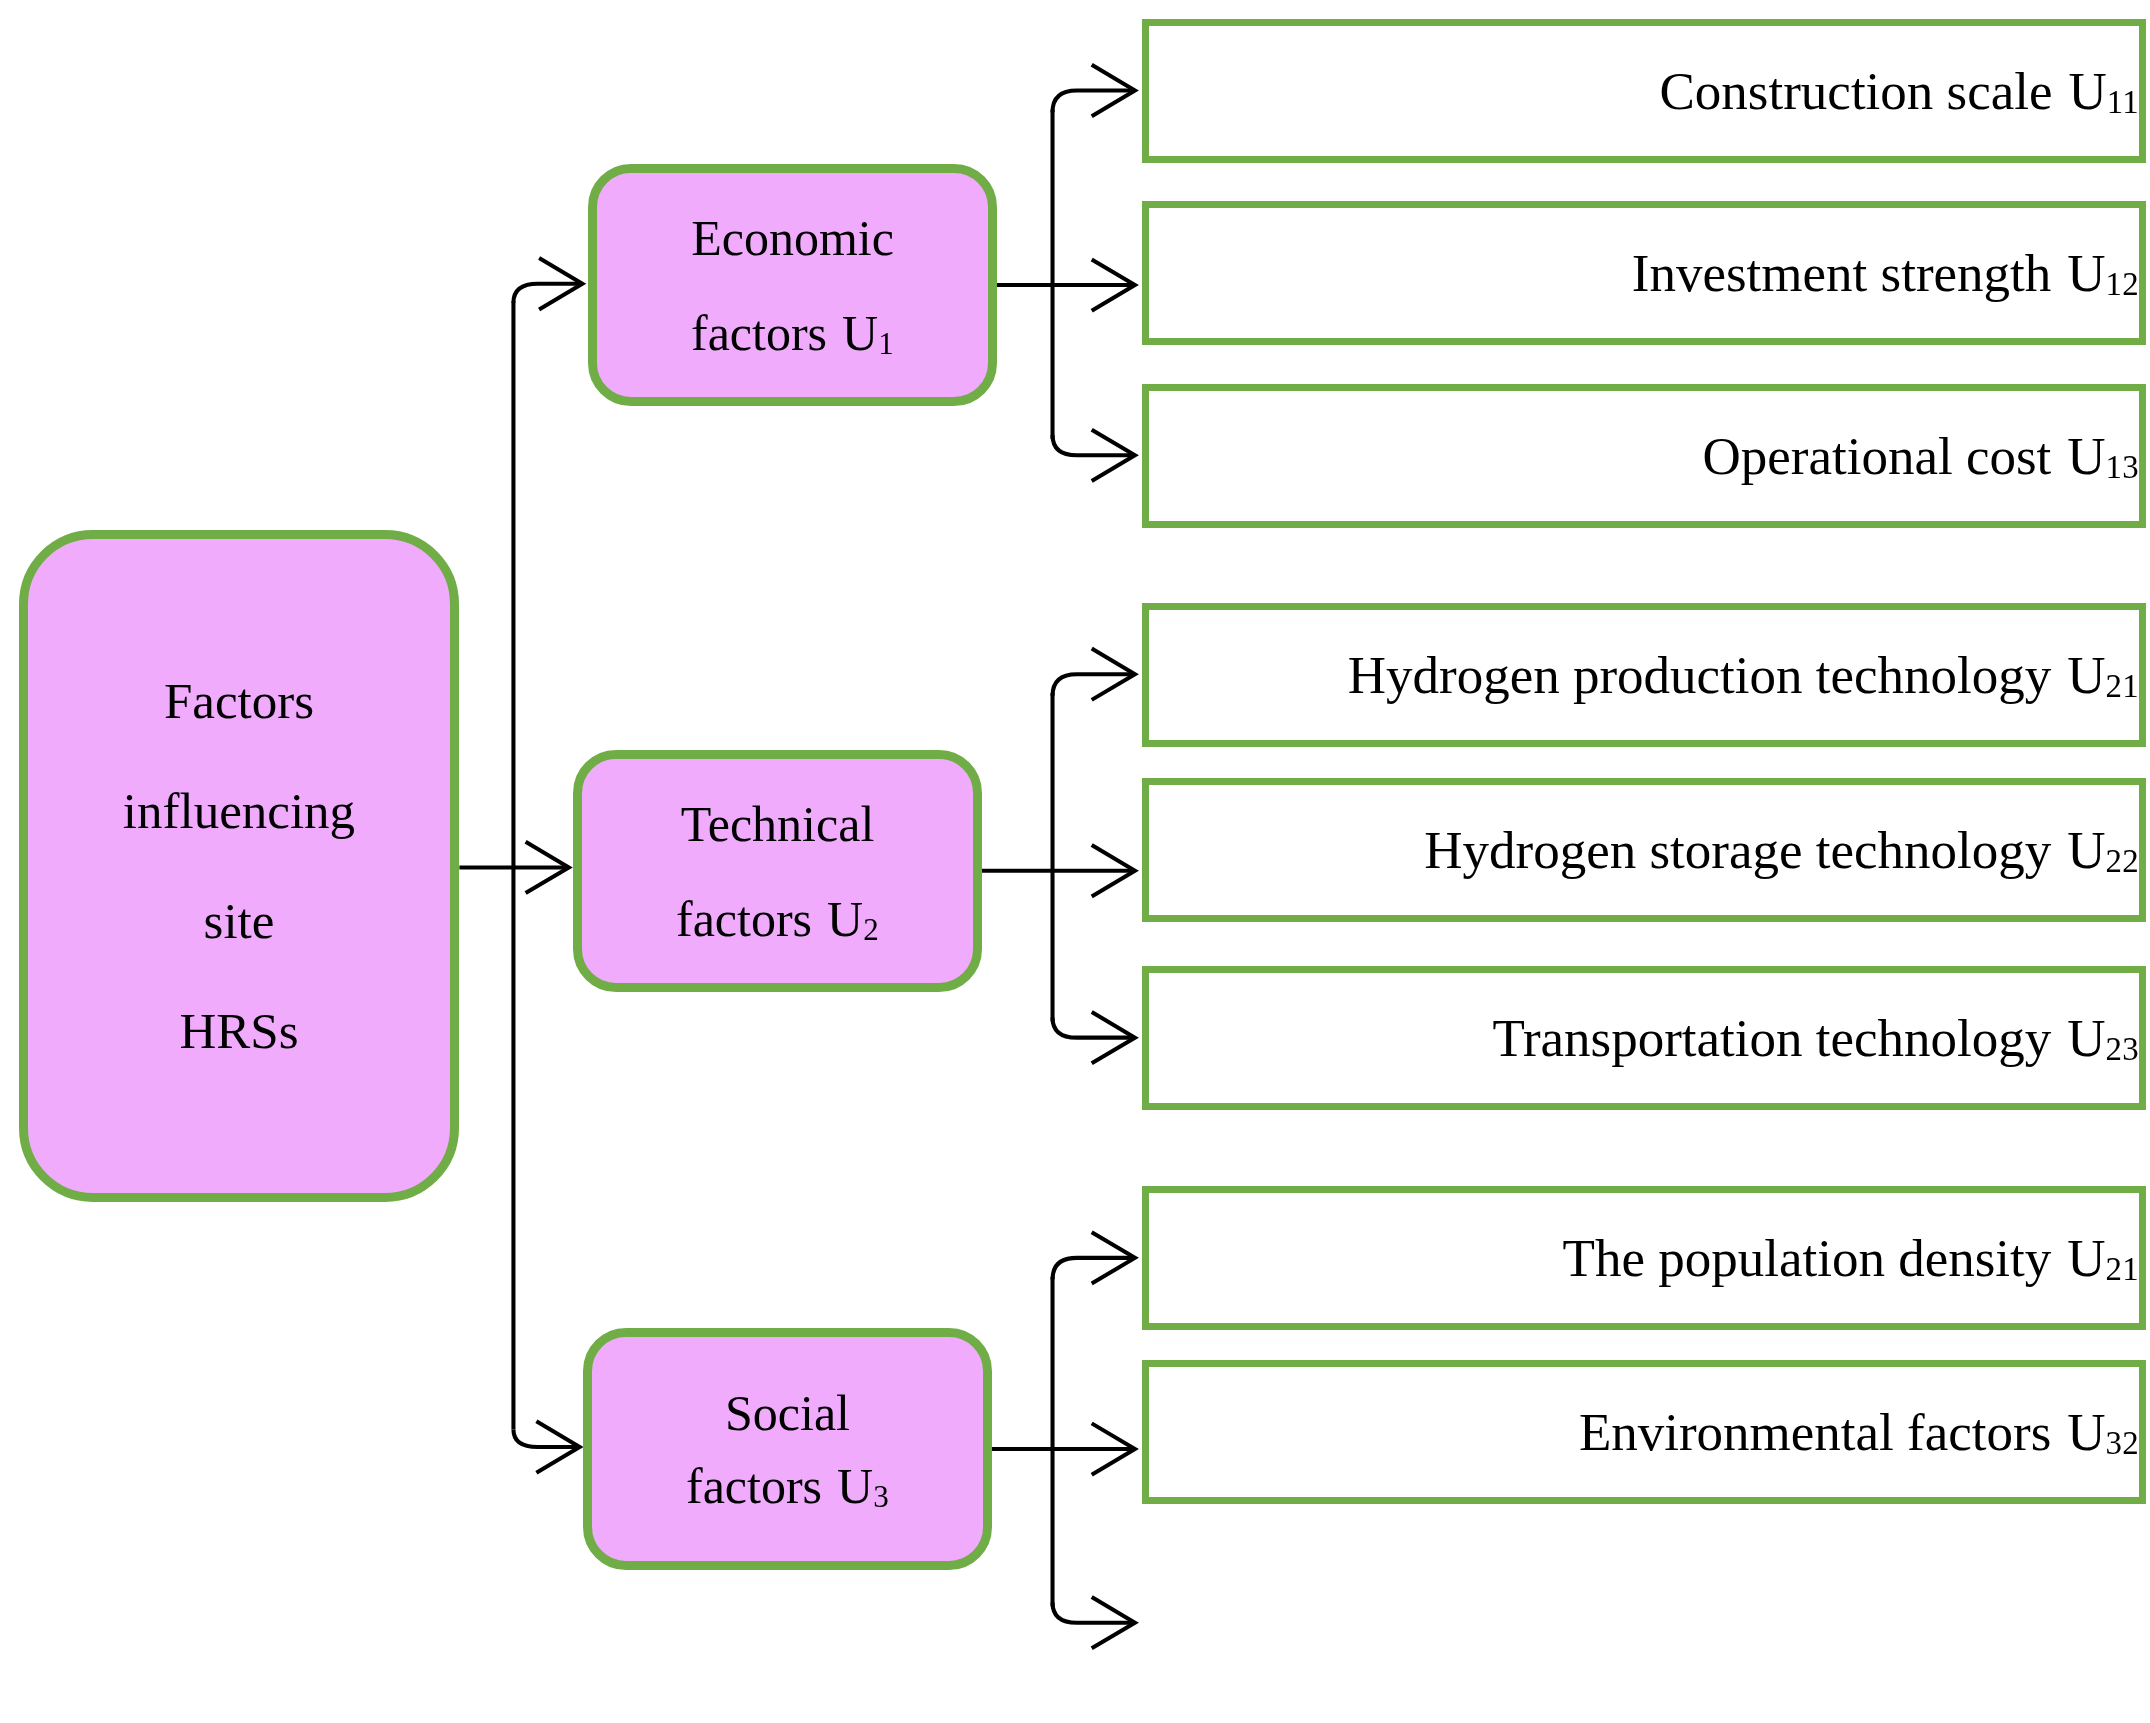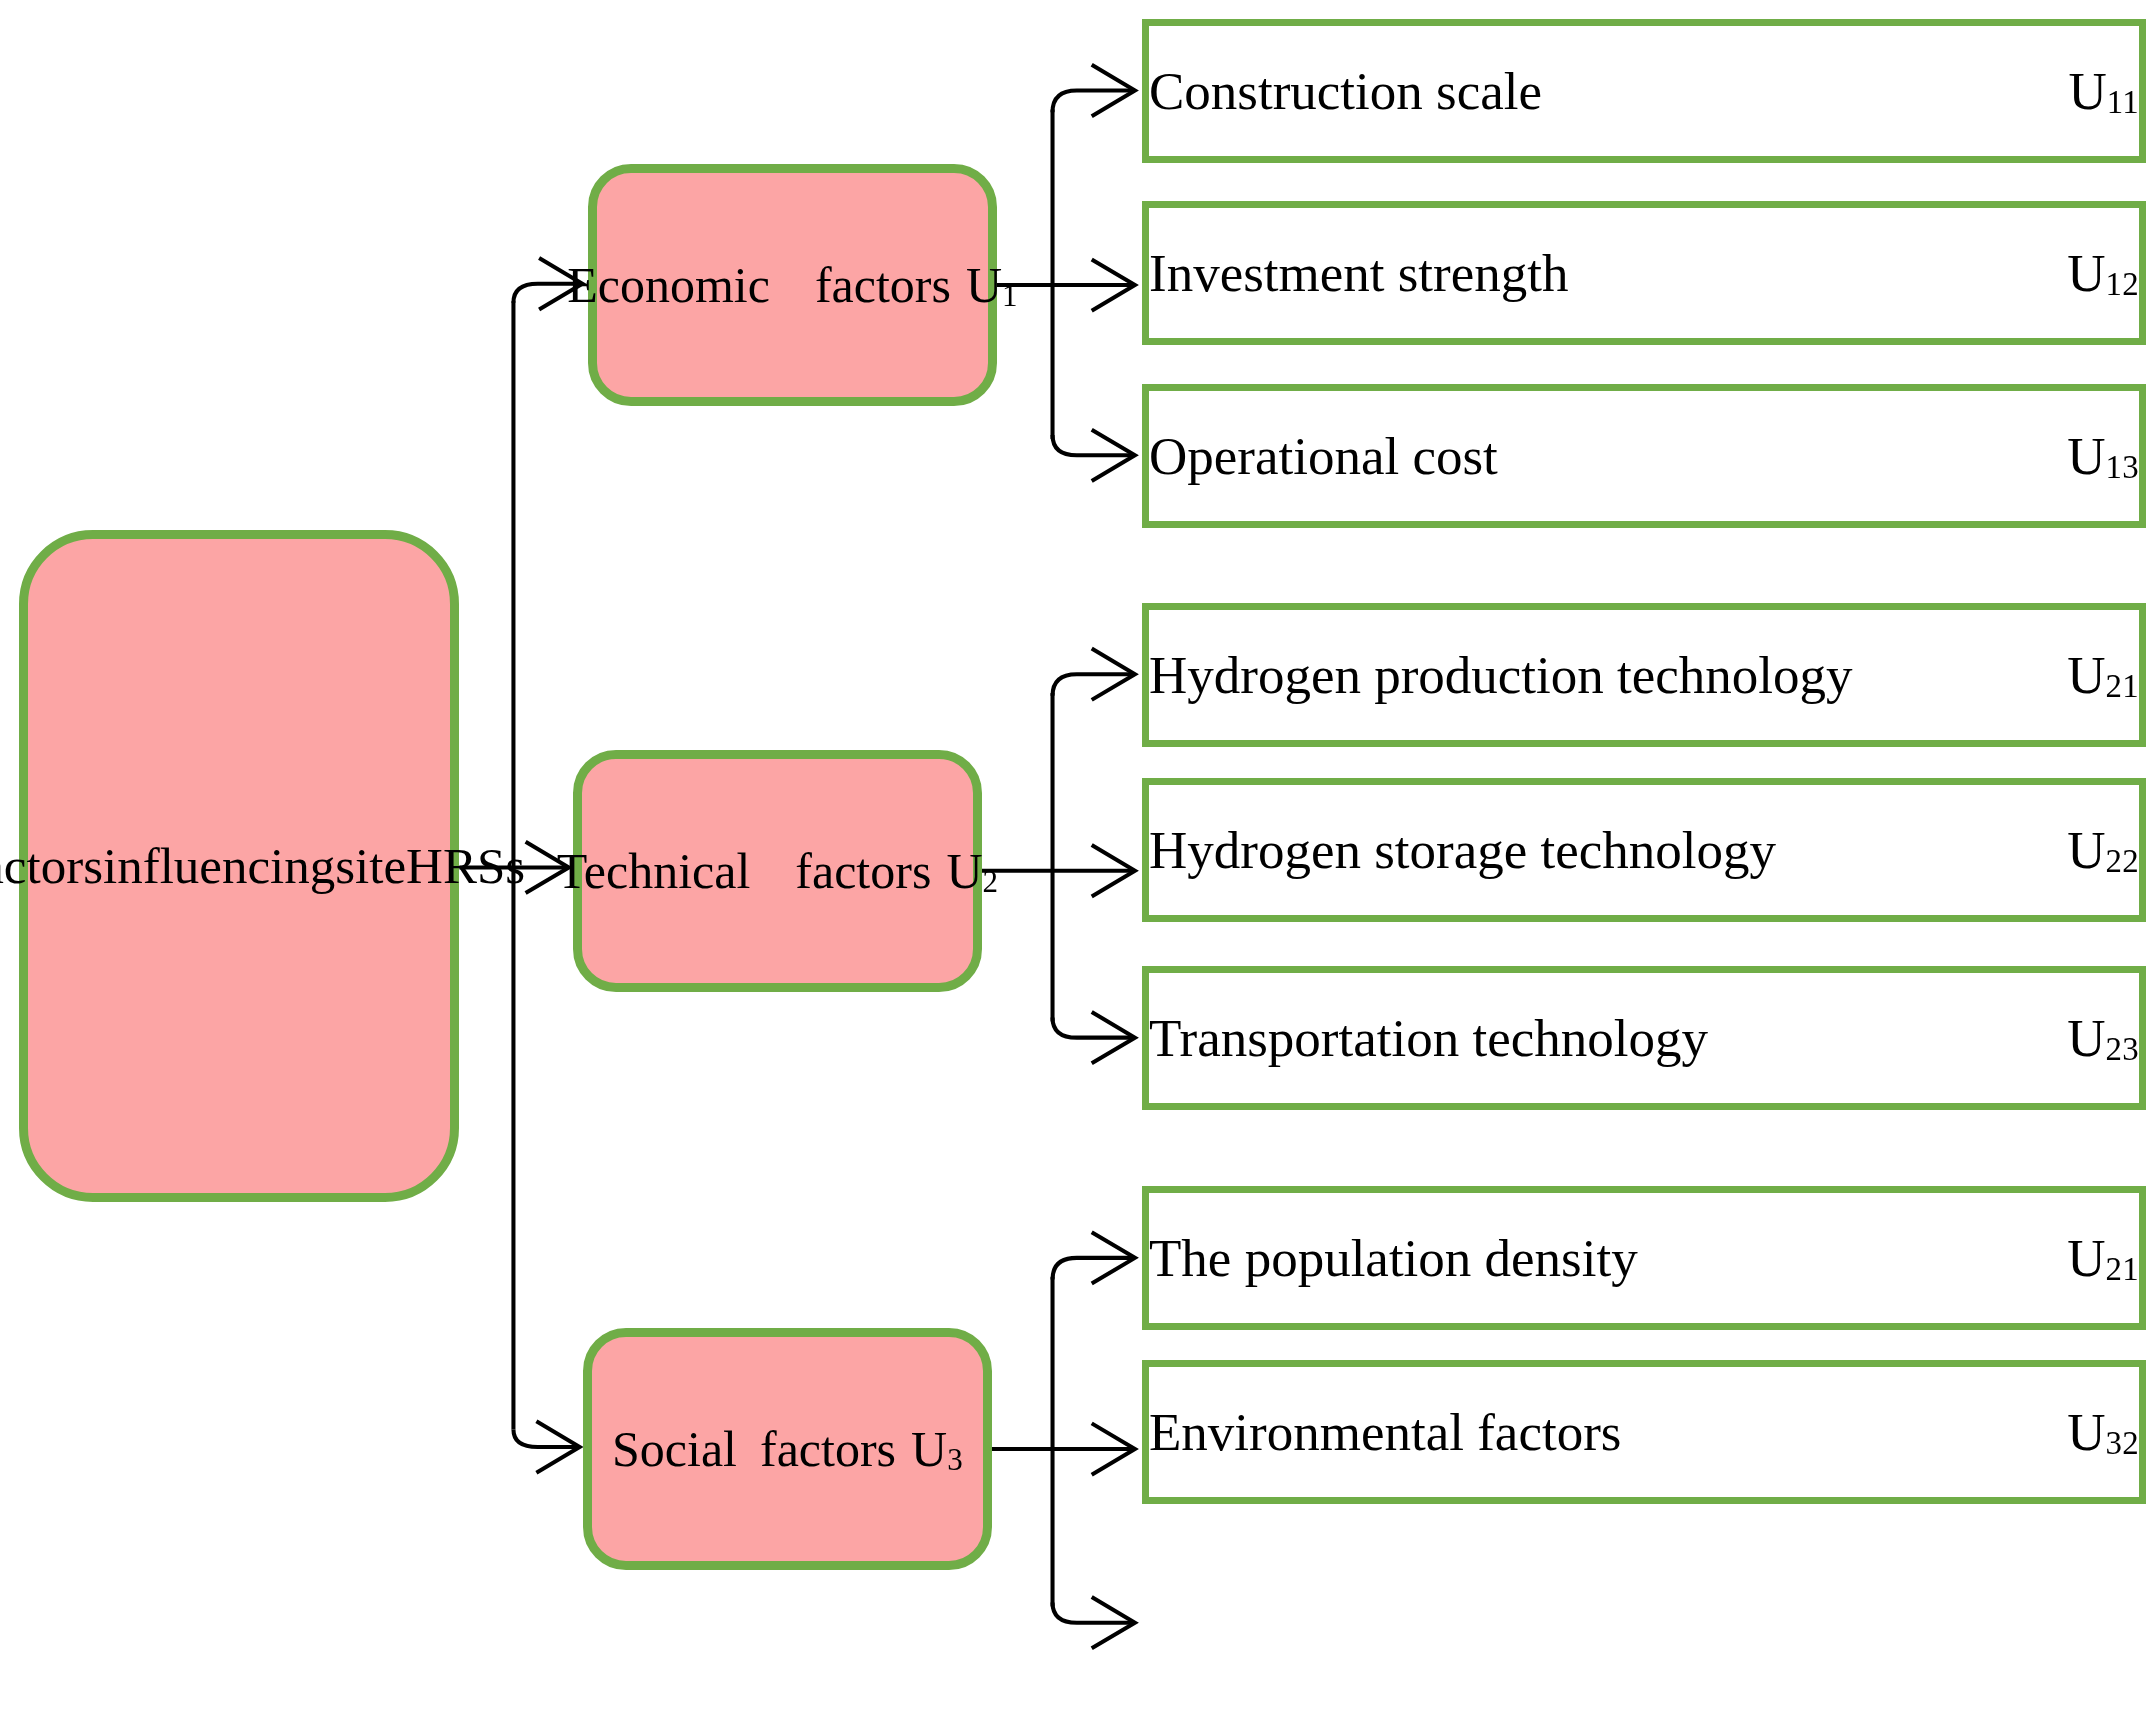--- a/index.html
+++ b/index.html
@@ -4,37 +4,37 @@
 <style>
   html,body{margin:0;padding:0;background:#ffffff;}
   #canvas{
     position:relative;width:2151px;height:1724px;background:#ffffff;
     font-family:"Liberation Serif","DejaVu Serif",serif;color:#000;overflow:hidden;
   }
   svg.connectors{position:absolute;left:0;top:0;width:2151px;height:1724px;}
   svg.connectors path{stroke:#000;stroke-width:6;fill:none;}
 
   .rnode{
-    position:absolute;box-sizing:border-box;background:#fca5a5;
-    border:9.5px solid #70AD47;display:flex;
+    position:absolute;box-sizing:border-box;background:#f0abfc;
+    border:9.5px solid #70AD47;display:flex;flex-direction:column;
     align-items:center;justify-content:center;text-align:center;
   }
   #root-node{
     left:19px;top:530px;width:440px;height:672px;border-radius:74px;
     font-size:51px;line-height:110px;
   }
   .cat{width:409px;height:242px;border-radius:43px;font-size:50px;line-height:1;gap:45px;}
   #cat-economic{left:588px;top:164px;}
   #cat-technical{left:573px;top:750px;font-family:Liberation Serif, serif;}
   #cat-social{left:583px;top:1328px;gap:23px;}
 
   .leaf{
     position:absolute;box-sizing:border-box;left:1142px;width:1004px;height:144px;
     background:#fff;border:7.4px solid #70AD47;display:flex;align-items:center;
-    justify-content:space-between;font-size:53px;line-height:1;
+    justify-content:flex-end;font-size:53px;line-height:1;
   }
   .sym{margin-left:0.30em;}
   .sub{font-size:62%;position:relative;top:0.14em;letter-spacing:0.01em;}
   .rline{display:block;}
 </style>
 </head>
 <body>
 
 <div id="canvas">
 

